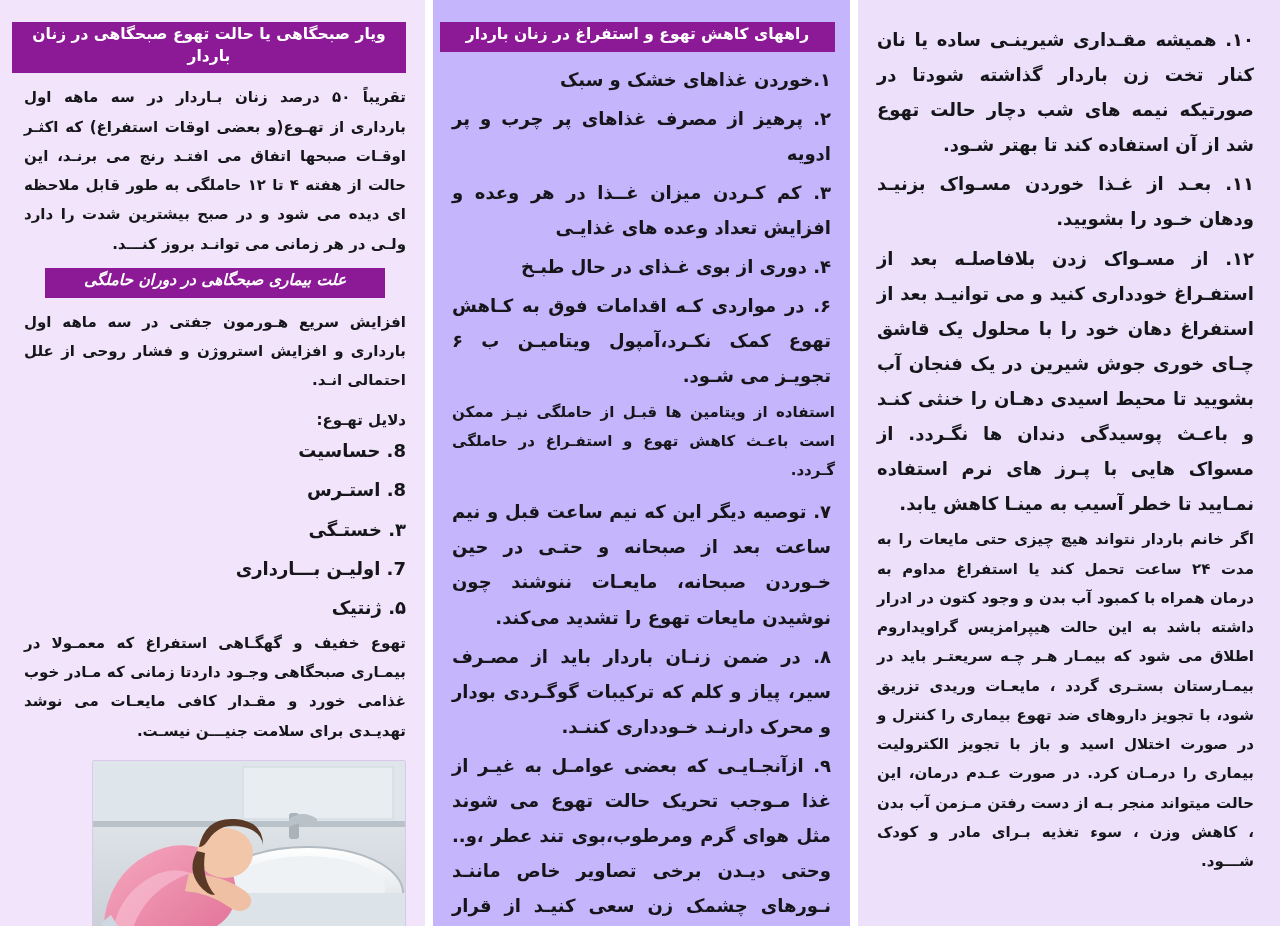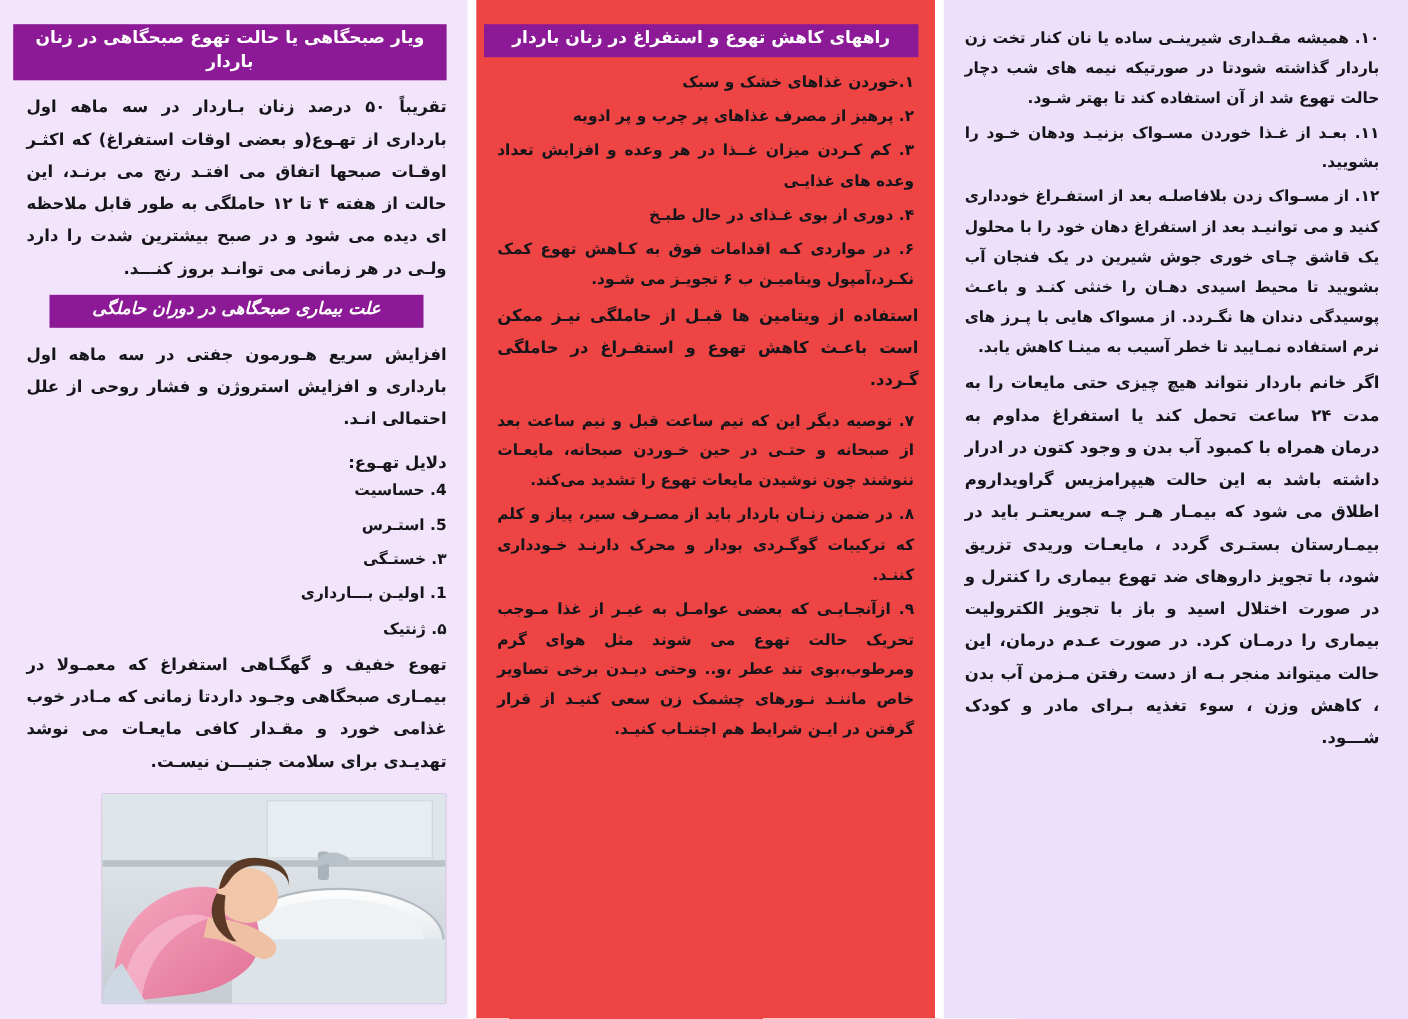--- a/index.html
+++ b/index.html
@@ -27,21 +27,21 @@
     height: 926px;
     box-sizing: border-box;
   }
   .panel-right {
     width: 430px;
     background: #f1e4fb;
     padding: 22px 24px 16px 24px;
   }
   .panel-middle {
     width: 425px;
-    background: #ef4444;
+    background: #c4b5fd;
     padding: 22px 20px 16px 22px;
   }
   .panel-left {
     width: 425px;
     background: #ece0fb;
     padding: 22px 26px 16px 22px;
   }
   
   .gutter {
     position: absolute;
@@ -81,21 +81,21 @@
     text-align: justify;
     text-align-last: right;
     font-weight: bold;
   }
   ol.plainlist, ul.plainlist {
     margin: 0;
     padding: 0;
     list-style: none;
   }
   ol.plainlist li, ul.plainlist li {
-    font-size: 14px;
+    font-size: 18px;
     line-height: 1.95;
     font-weight: bold;
     color: #15151a;
     margin: 0 0 4px 0;
     text-align: justify;
     text-align-last: right;
   }
   .numbered li {
     padding-right: 0;
   }
@@ -157,24 +157,24 @@
 
   <div class="panel panel-right">
     <div class="section-title title-wide">ویار صبحگاهی یا حالت تهوع صبحگاهی در زنان باردار</div>
     <p class="body">تقریباً ۵۰ درصد زنان بـاردار در سه ماهه اول بارداری از تهـوع(و بعضی اوقات استفراغ) که اکثـر اوقـات صبحها اتفاق می افتـد رنج می برنـد، این حالت از هفته ۴ تا ۱۲ حاملگی به طور قابل ملاحظه ای دیده می شود و در صبح بیشترین شدت را دارد ولـی در هر زمانی می توانـد بروز کنـــد.</p>
 
     <div class="section-title title-narrow">علت بیماری صبحگاهی در دوران حاملگی</div>
     <p class="body">افزایش سریع هـورمون جفتی در سه ماهه اول بارداری و افزایش استروژن و فشار روحی از علل احتمالی انـد.</p>
 
     <div class="subhead">دلایل تهـوع:</div>
     <ul class="plainlist">
-      <li>4. حساسیت</li>
-      <li>5. استـرس</li>
+      <li>8. حساسیت</li>
+      <li>8. استـرس</li>
       <li>۳. خستـگی</li>
-      <li>1. اولیـن بـــارداری</li>
+      <li>7. اولیـن بـــارداری</li>
       <li>۵. ژنتیک</li>
     </ul>
 
     <p class="body">تهوع خفیف و گهگـاهی استفراغ که معمـولا در بیمـاری صبحگاهی وجـود داردتا زمانی که مـادر خوب غذامی خورد و مقـدار کافی مایعـات می نوشد تهدیـدی برای سلامت جنیـــن نیسـت.</p>
 
     <div class="photo">
       <svg width="312" height="190" viewBox="0 0 312 190" xmlns="http://www.w3.org/2000/svg">
         <defs>
           <linearGradient id="wallg" x1="0" y1="0" x2="0" y2="1">
             <stop offset="0%" stop-color="#e9eef2"></stop>

